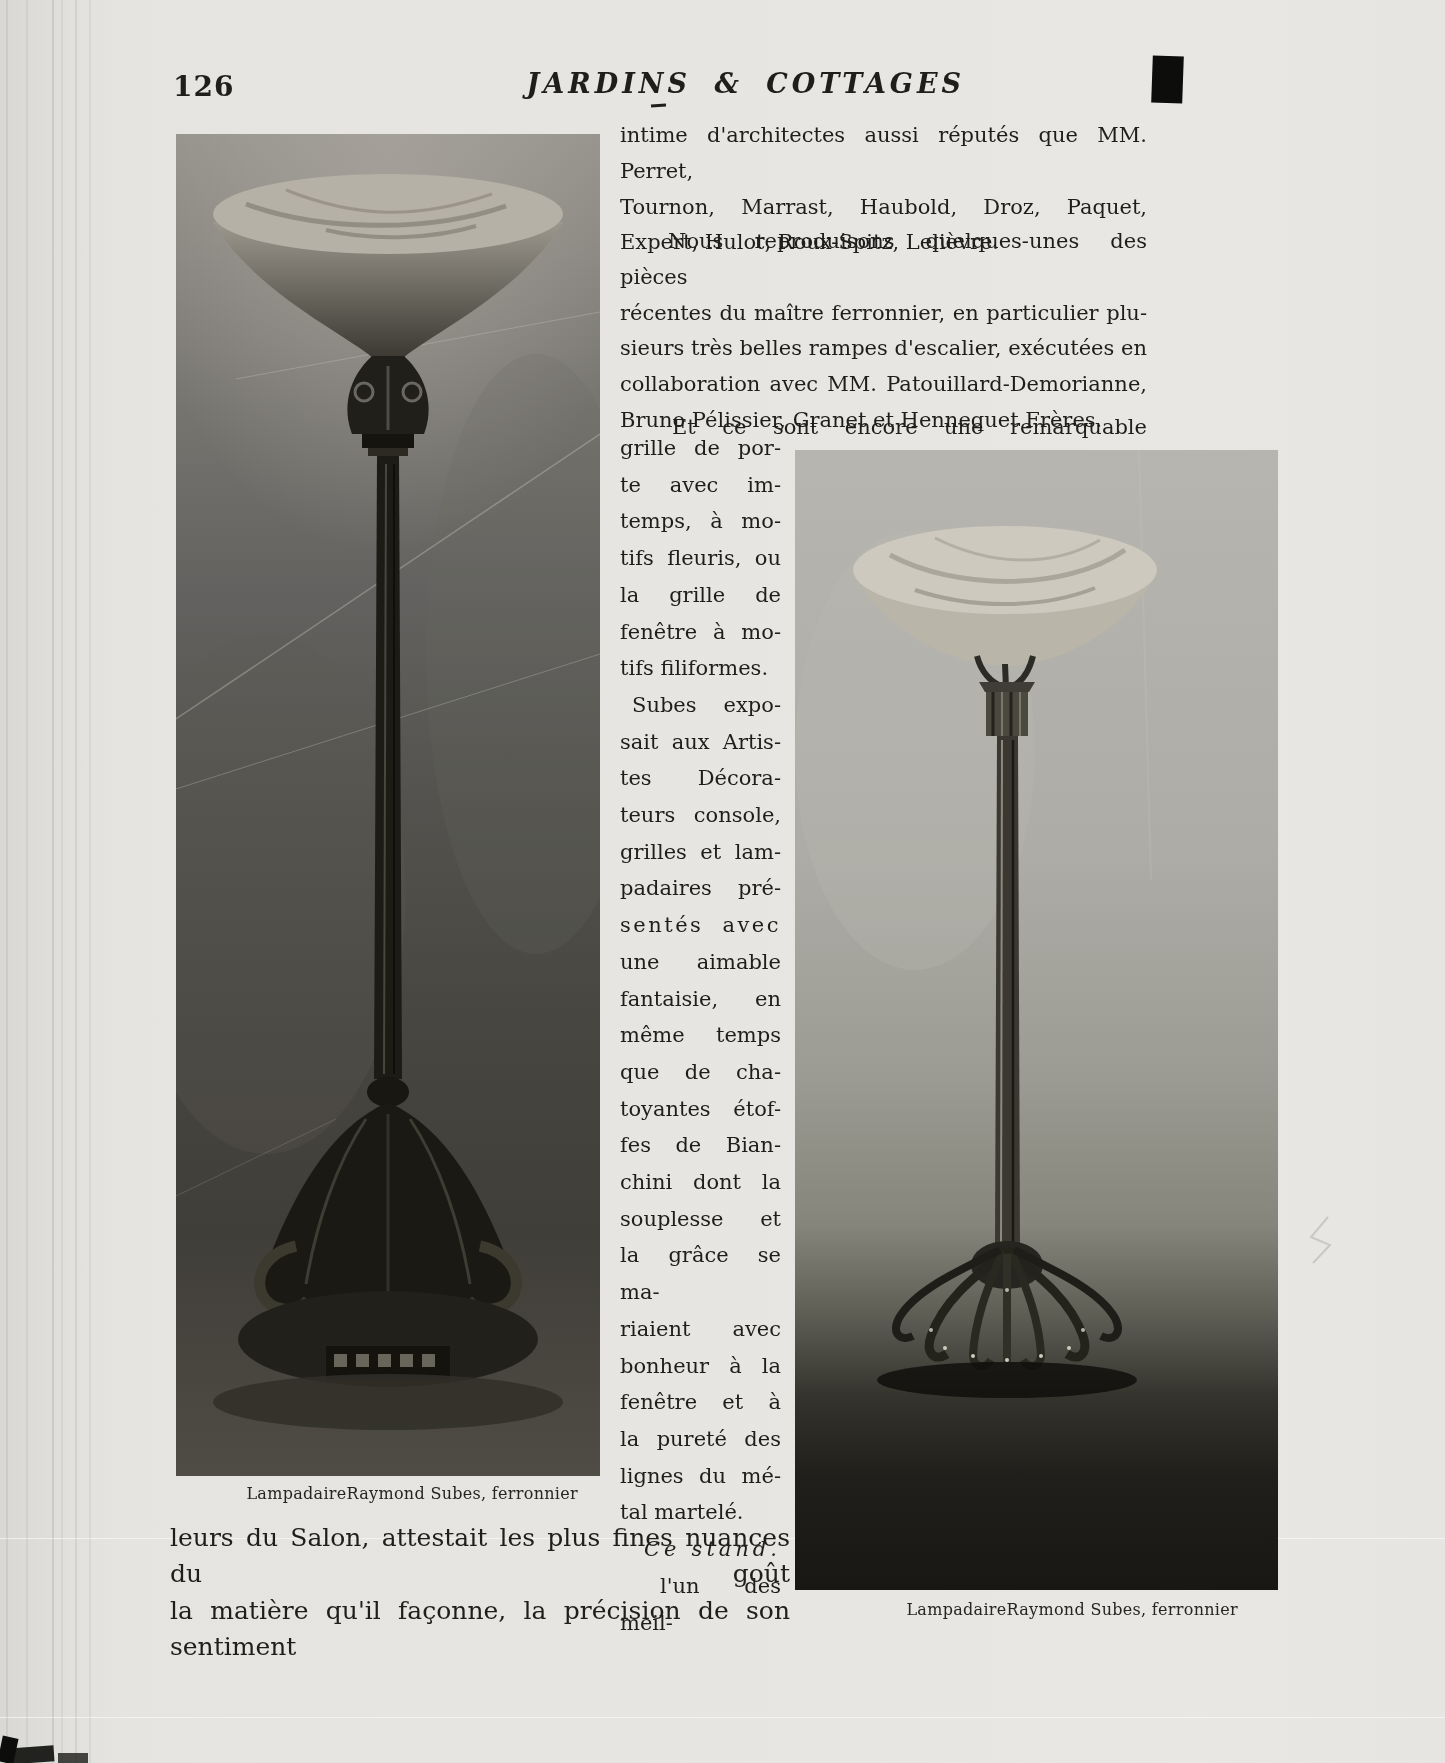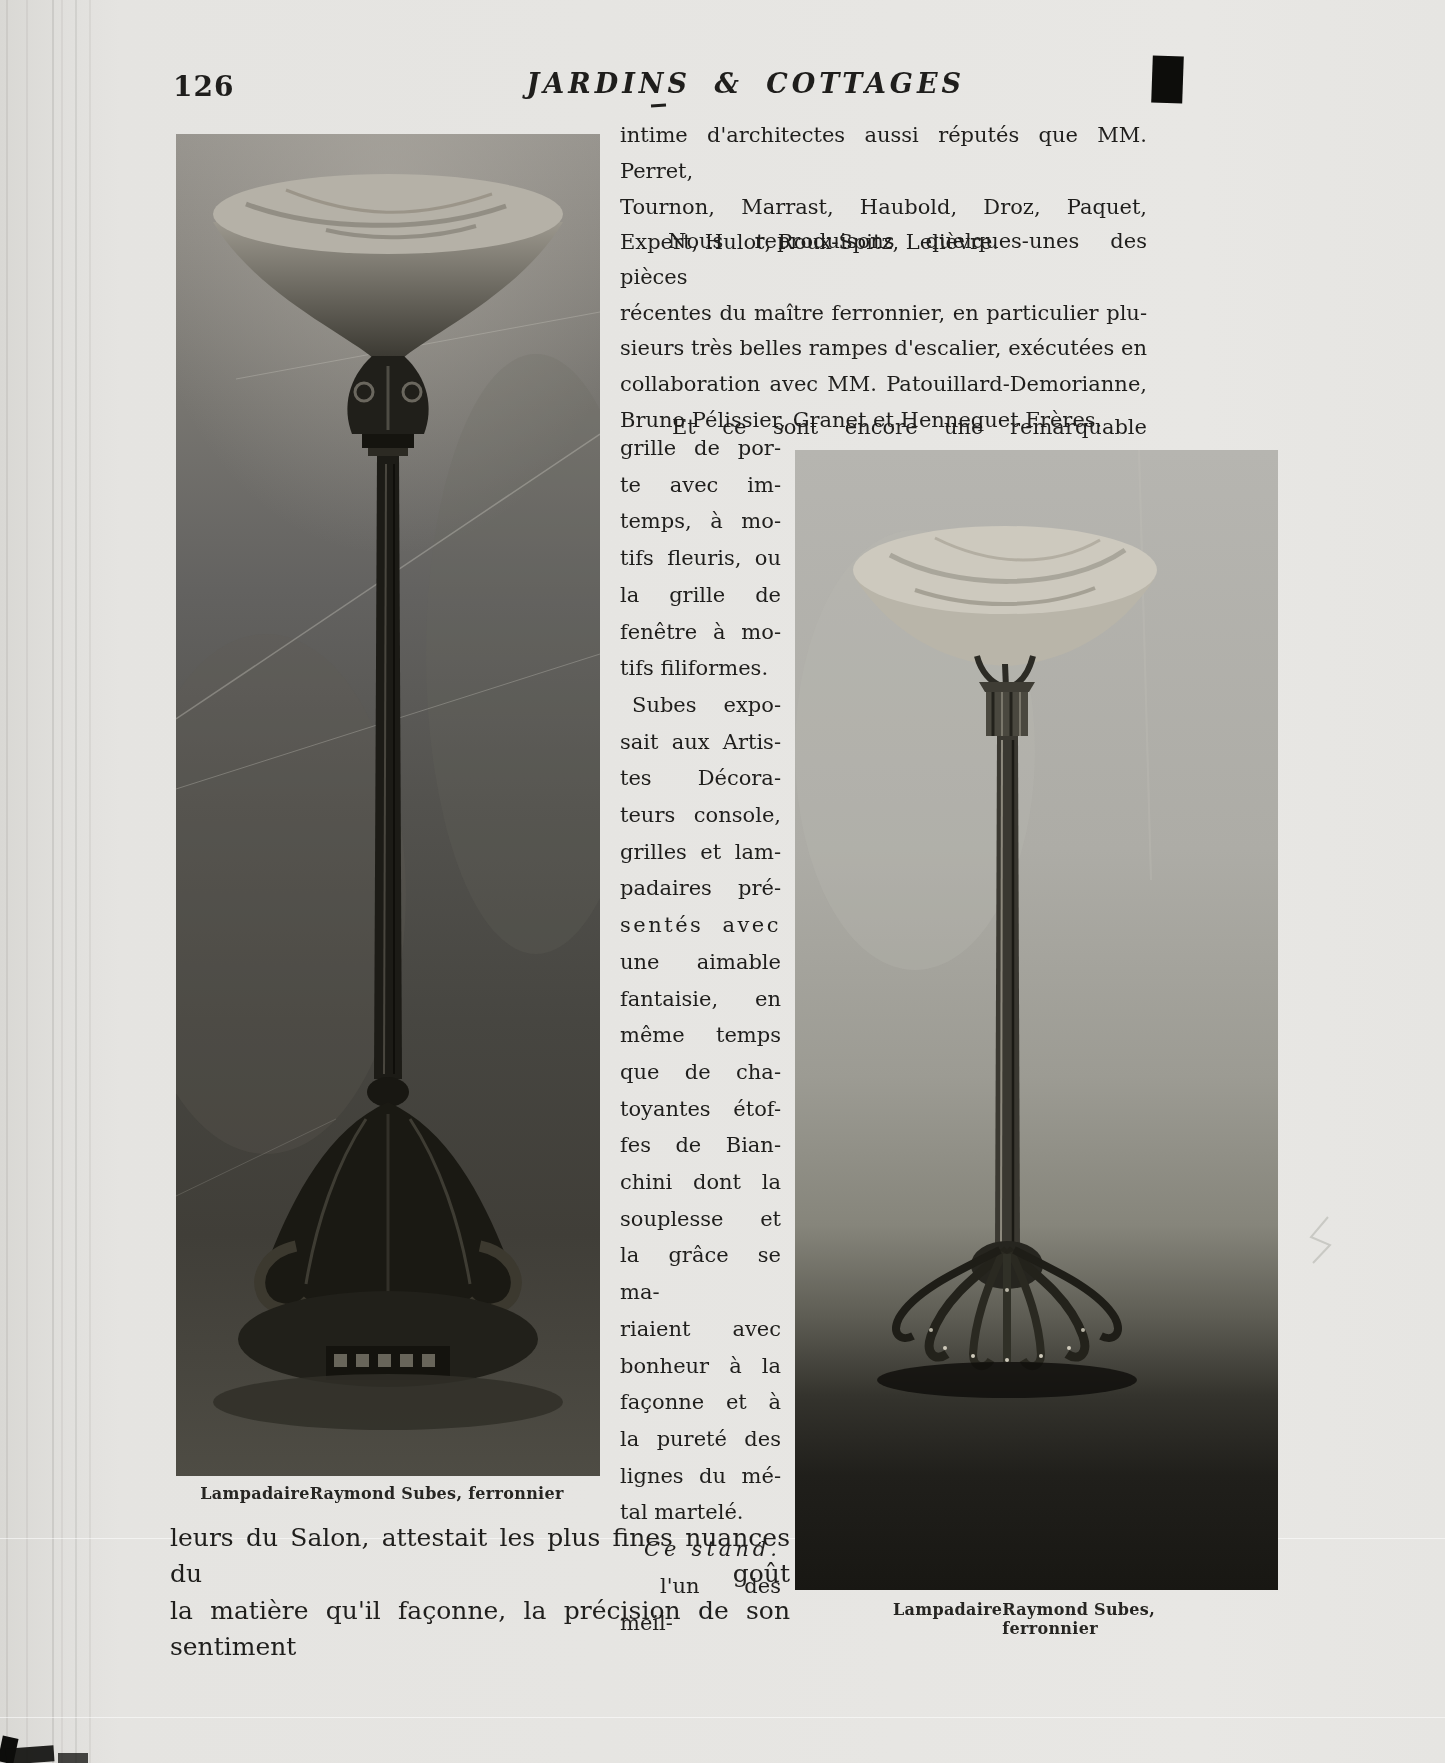--- a/index.html
+++ b/index.html
@@ -35,22 +35,22 @@
   .narrowcol{position:absolute;left:620px;top:430px;width:161px;}
   .narrowcol .t{line-height:36.7px;}
   .nind{text-indent:12px;}
   .ls2{letter-spacing:2.5px;}
   .ind2{text-indent:24px;letter-spacing:4px;font-style:italic;}
   .ind3{text-indent:40px;}
   .pbottom{position:absolute;left:170px;top:1520px;width:620px;}
   .pbottom .t{font-size:25px;line-height:36.4px;}
 
   
-  .cap{position:absolute;display:flex;justify-content:center;
-       font-size:16px;font-weight:bold;color:#262522;letter-spacing:.3px;}
+  .cap{position:absolute;display:flex;justify-content:flex-end;
+       font-size:16px;font-weight:normal;color:#262522;letter-spacing:.3px;}
   .cap-left{left:186px;top:1484px;width:392px;}
   .cap-right{left:893px;top:1600px;width:345px;}
 
   
   .fig{position:absolute;overflow:hidden;}
   .fig-left{left:176px;top:134px;width:424px;height:1342px;}
   .fig-right{left:795px;top:450px;width:483px;height:1140px;}
   .fig svg{display:block;width:100%;height:100%;}
 </style>
 </head>
@@ -257,21 +257,21 @@
     <div class="t">fantaisie, en</div>
     <div class="t">même temps</div>
     <div class="t">que de cha-</div>
     <div class="t">toyantes étof-</div>
     <div class="t">fes de Bian-</div>
     <div class="t">chini dont la</div>
     <div class="t">souplesse et</div>
     <div class="t">la grâce se ma-</div>
     <div class="t">riaient avec</div>
     <div class="t">bonheur à la</div>
-    <div class="t">façonne et à</div>
+    <div class="t">fenêtre et à</div>
     <div class="t">la pureté des</div>
     <div class="t">lignes du mé-</div>
     <div class="t pe">tal martelé.</div>
     <div class="t ind2">Ce stand.</div>
     <div class="t ind3">l'un des meil-</div>
   </div>
 
   <div class="pbottom">
     <div class="t">leurs du Salon, attestait les plus fines nuances du goût</div>
     <div class="t">la matière qu'il façonne, la précision de son sentiment</div>

